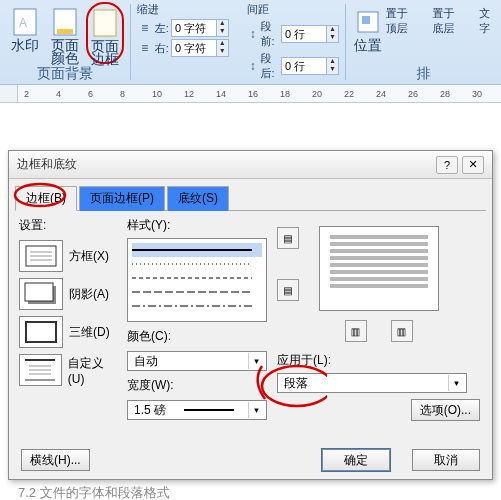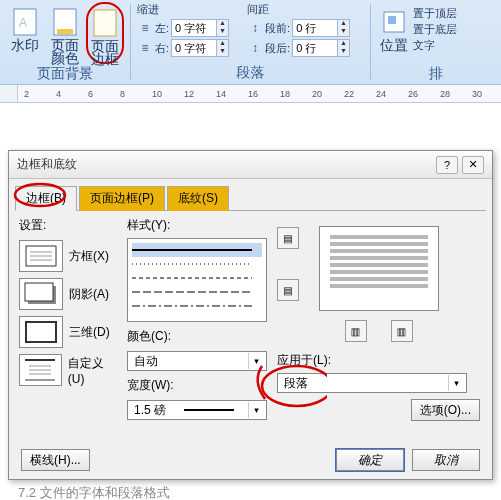--- a/index.html
+++ b/index.html
@@ -29,21 +29,21 @@
   .ruler .tick{position:absolute;top:4px;font-size:9px;}
   .ruler .vr{position:absolute;left:0;top:0;bottom:0;width:18px;background:#eef3fa;border-right:1px solid #c0c9d6;}
 
   
   .dialog{position:absolute;left:8px;top:150px;width:485px;height:330px;background:#f0f0f0;border:1px solid #8a8a8a;box-shadow:2px 2px 6px rgba(0,0,0,.3);}
   .dlg-title{height:28px;background:linear-gradient(#fdfdfd,#e6e6e6);border-bottom:1px solid #c0c0c0;display:flex;align-items:center;padding:0 8px;justify-content:space-between;}
   .dlg-title .txt{font-size:12px;color:#333;}
   .dlg-title .ctrls{display:flex;gap:4px;}
   .dlg-title .ctrls span{width:22px;height:18px;border:1px solid #b0b0b0;display:inline-flex;align-items:center;justify-content:center;font-size:11px;background:#f4f4f4;border-radius:2px;}
   .tabs{display:flex;margin:6px 6px 0 6px;border-bottom:1px solid #aaa;gap:0;}
-  .tab{padding:3px 10px;border:1px solid #aaa;border-bottom:none;background:#eab308;font-size:12px;margin-right:2px;position:relative;top:1px;}
+  .tab{padding:3px 10px;border:1px solid #aaa;border-bottom:none;background:#3b82f6;font-size:12px;margin-right:2px;position:relative;top:1px;}
   .tab.active{background:#f0f0f0;border-bottom:1px solid #f0f0f0;}
   .dlg-body{padding:6px 10px;display:flex;gap:8px;height:232px;}
   .col{display:flex;flex-direction:column;}
   .col.sidebar{width:100px;}
   .sec-lbl{font-size:12px;margin-bottom:4px;}
   .setting-item{display:flex;align-items:center;gap:6px;height:36px;margin-bottom:2px;}
   .setting-item .thumb{width:44px;height:32px;border:1px solid #888;background:#fff;display:flex;align-items:center;justify-content:center;}
   .setting-item.sel .thumb{outline:2px solid #3a70c4;}
   .thumb svg{display:block;}
   .col.style{width:140px;}
@@ -53,21 +53,21 @@
   .dropdown{height:20px;border:1px solid #888;background:#fff;display:flex;align-items:center;justify-content:space-between;padding:0 2px 0 6px;margin-top:2px;}
   .dropdown .arr{width:16px;height:16px;border-left:1px solid #ccc;text-align:center;font-size:9px;line-height:16px;}
   .col.preview{flex:1;}
   .prev-box{border:none;padding:4px 2px;}
   .prev-hint{font-size:11px;text-align:center;margin:4px 0 8px 0;}
   .prev-canvas{height:95px;position:relative;display:flex;align-items:center;justify-content:center;}
   .prev-page{width:120px;height:85px;border:1px solid #888;background:#fff;padding:8px 10px;}
   .prev-page .tl{height:4px;background:#b8b8b8;margin-bottom:3px;}
   .edge-btn{width:22px;height:22px;border:1px solid #999;background:#f4f4f4;display:inline-flex;align-items:center;justify-content:center;font-size:10px;}
   .apply{margin-top:10px;}
-  .dlg-footer{position:absolute;bottom:8px;right:12px;display:flex;gap:8px;font-style:italic;}
+  .dlg-footer{position:absolute;bottom:8px;right:12px;display:flex;gap:22px;}
   .dlg-footer-left{position:absolute;bottom:8px;left:12px;}
   .btn{min-width:68px;height:22px;border:1px solid #888;background:linear-gradient(#fdfdfd,#e4e4e4);font-size:12px;display:inline-flex;align-items:center;justify-content:center;padding:0 8px;}
   .btn.primary{outline:1px solid #3a70c4;}
 
   .redmark{position:absolute;pointer-events:none;}
 
   .bottom-text{position:absolute;left:18px;top:484px;font-size:13px;color:#888;}
 </style>
 </head>
 <body>
@@ -165,21 +165,21 @@
     <div class="ribbon-btns">
       <div class="big-btn" style="width:34px">
         <span class="icn">
             <svg width="24" height="24">
               <rect x="2" y="2" width="20" height="20" fill="#fff" stroke="#6a8fc7"></rect>
               <rect x="6" y="6" width="8" height="8" fill="#8fb6e8"></rect>
             </svg>
           </span>
         <span class="lbl">位置</span>
       </div>
-      <div style="display:flex;flex-direction:column;gap:1px;padding-top:4px;">
+      <div style="display:flex;flex-direction:row;gap:15px;padding-top:4px;">
         <span style="font-size:11px;color:#1e3a66">置于顶层</span>
         <span style="font-size:11px;color:#1e3a66">置于底层</span>
         <span style="font-size:11px;color:#1e3a66">文字</span>
       </div>
     </div>
     <div class="grp-label">排</div>
   </div>
 </div>
 
 <div class="ruler">

